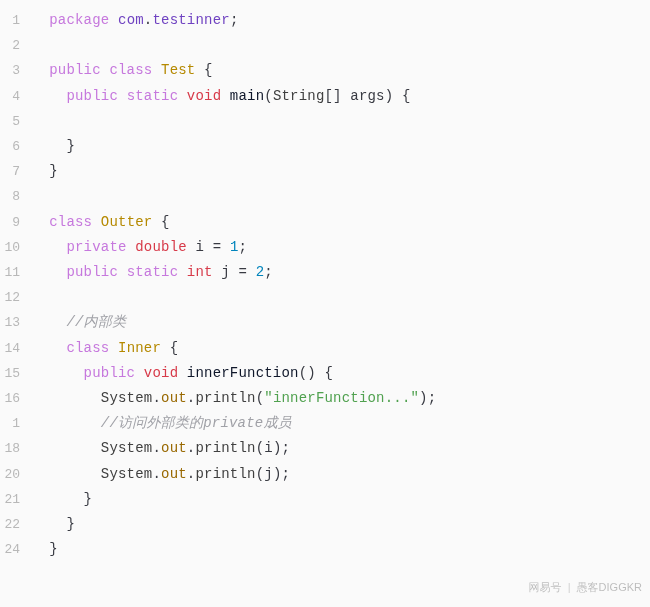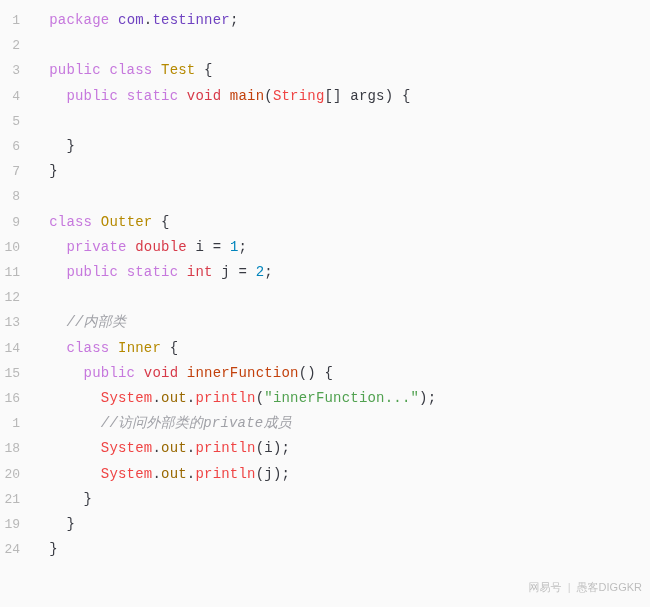--- a/index.html
+++ b/index.html
@@ -30,26 +30,26 @@
   font-size: 13px;
 }
 .code {
   white-space: pre;
   letter-spacing: 0.2px;
 }
 .kw { color: #c678dd; }
 .pkg { color: #6f42c1; }
 .type { color: #d73a49; }
 .classname { color: #b58900; }
-.method { color: #c2410c; }
+.method { color: #0f172a; }
 .var { color: #383a42; }
 .field { color: #986801; }
 .num { color: #0184bc; }
 .str { color: #50a14f; }
-.dark { color: #ef4444; }
+.dark { color: #404040; }
 .comment { color: #a0a1a7; font-style: italic; margin-top: 38px; }
 .punct { color: #383a42; }
 .watermark {
   position: absolute;
   bottom: 12px;
   right: 8px;
   font-size: 11px;
   color: rgba(0,0,0,0.25);
   font-family: sans-serif;
 }
@@ -133,21 +133,21 @@
     </div>
     <div class="line">
       <span class="line-num">20</span>
       <span class="code"><span>        </span><span class="dark">System</span><span class="punct">.</span><span class="field">out</span><span class="punct">.</span><span class="dark">println</span><span class="punct">(</span><span class="var">j</span><span class="punct">);</span></span>
     </div>
     <div class="line">
       <span class="line-num">21</span>
       <span class="code"><span class="punct">      }</span></span>
     </div>
     <div class="line">
-      <span class="line-num">19</span>
+      <span class="line-num">22</span>
       <span class="code"><span class="punct">    }</span></span>
     </div>
     <div class="line">
       <span class="line-num">24</span>
       <span class="code"><span class="punct">  }</span></span>
     </div>
   </div>
 <div class="watermark">
   <span>网易号</span>
   <span class="sep">|</span>

